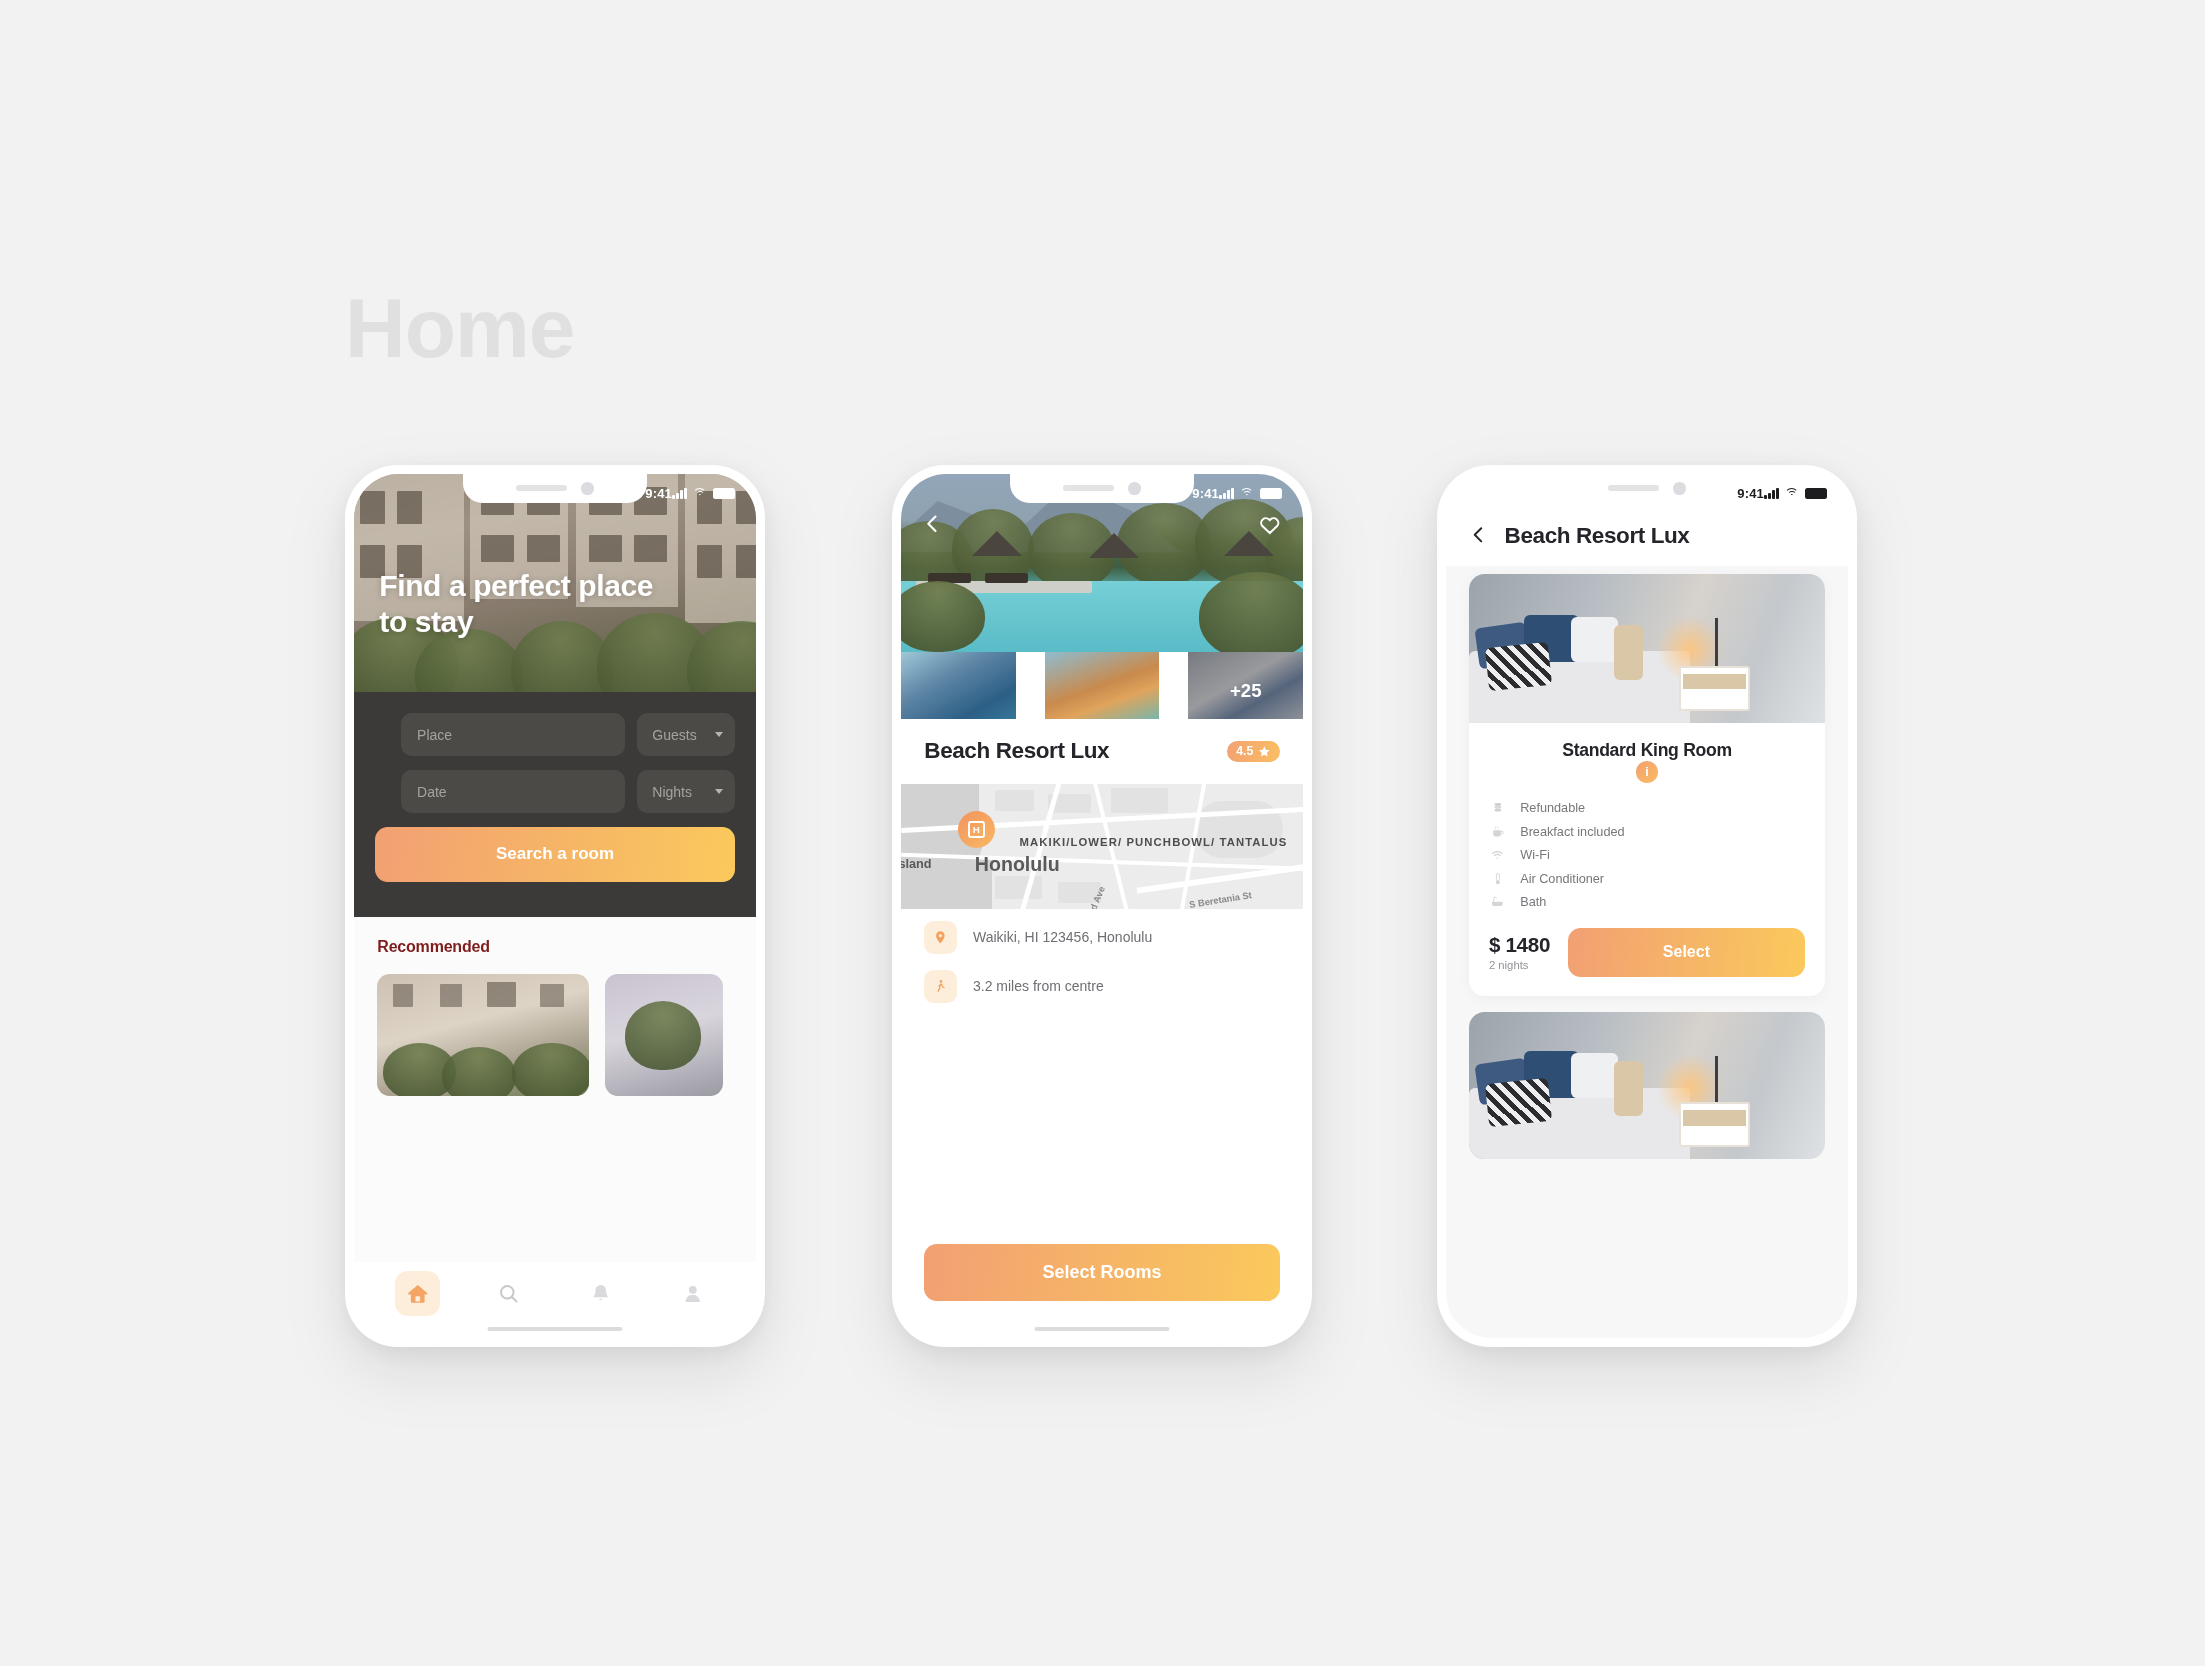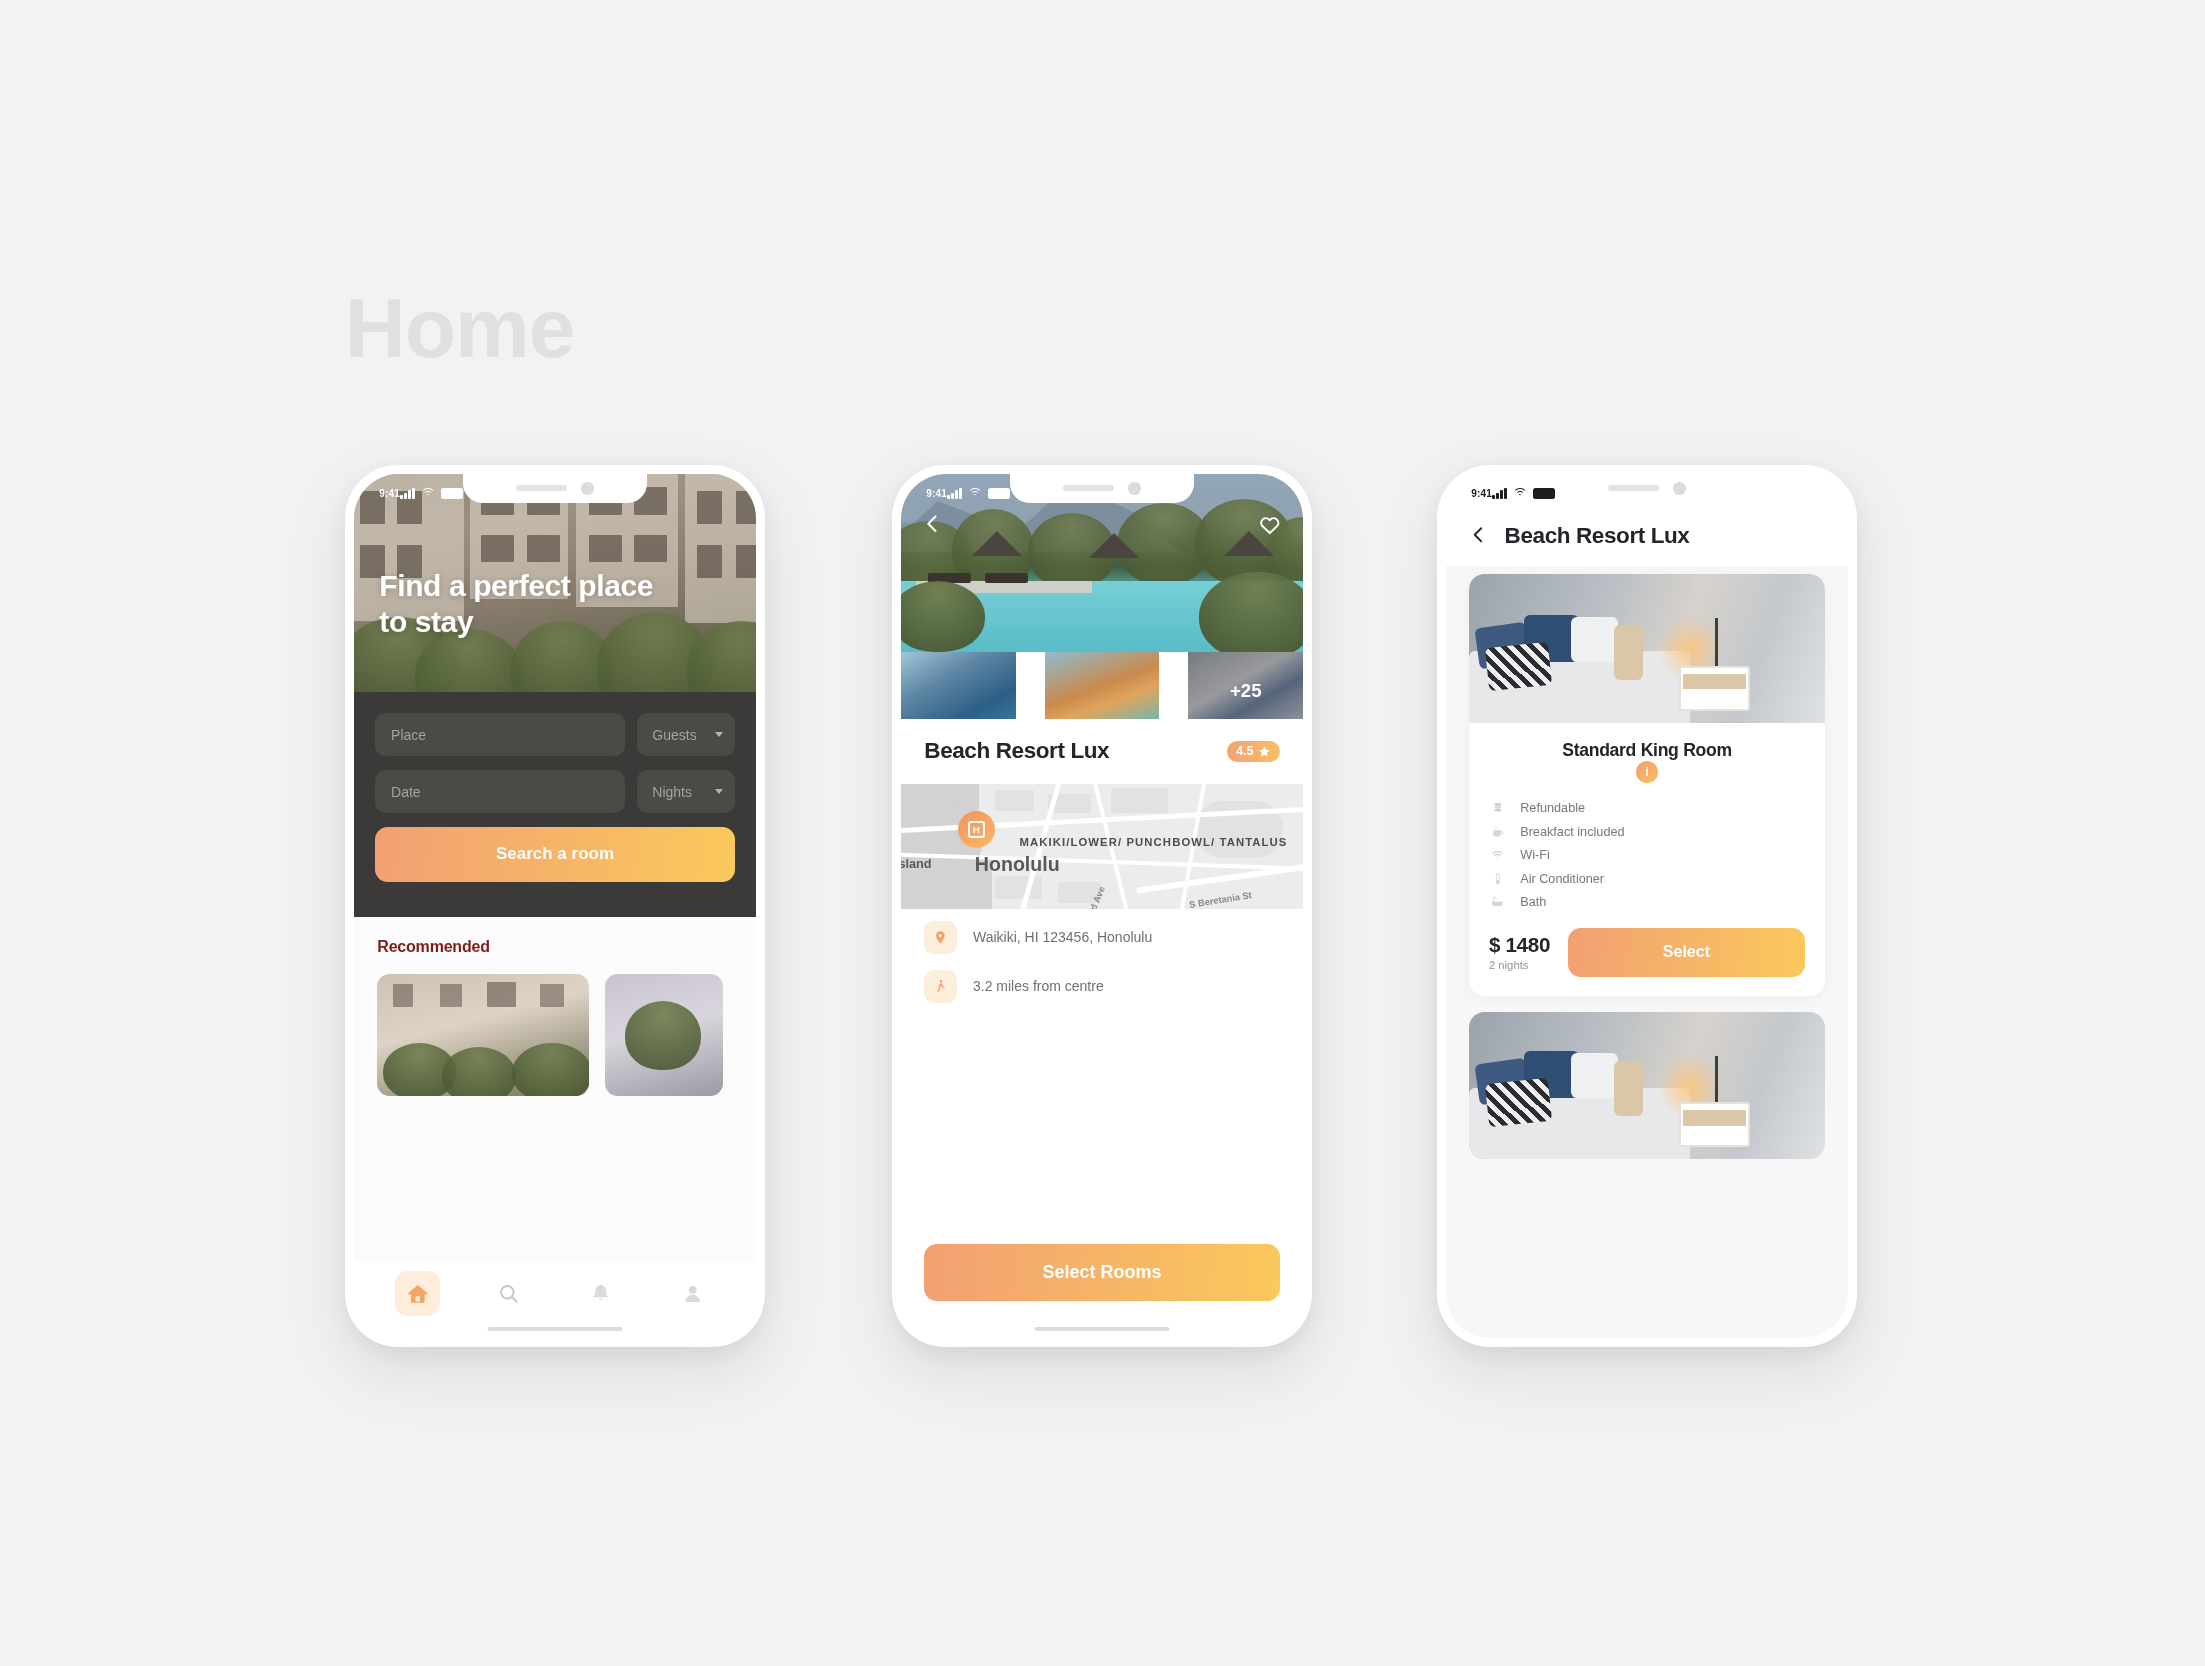--- a/index.html
+++ b/index.html
@@ -38,24 +38,24 @@
     width: 184px; height: 29px;
     background: #fff;
     border-bottom-left-radius: 19.6px; border-bottom-right-radius: 19.6px;
     z-index: 40;
     display: flex; align-items: center; justify-content: center; gap: 13.7px;
   }
   .notch .speaker { width: 51px; height: 5.9px; border-radius: 2.9px; background: #e3e3e5; }
   .notch .cam { width: 12.7px; height: 12.7px; border-radius: 50%; background: #dcdce0; }
 
   .statusbar {
-    position: absolute; top: 0; left: 0; right: 0; height: 33px;
-    display: flex; align-items: center; justify-content: flex-start;
+    position: absolute; top: 0; left: 16px; right: 0; height: 33px;
+    display: flex; align-items: center; justify-content: flex-end;
     padding: 5.9px 21.6px 0 25.5px; z-index: 39;
-    font-size: 10px; font-weight: 700; letter-spacing: 0.2px;
+    font-size: 13px; font-weight: 700; letter-spacing: 0.2px;
   }
   .statusbar .right { display: flex; align-items: center; gap: 5.9px; }
   .bars { display: flex; align-items: flex-end; gap: 1.5px; height: 10.8px; }
   .bars i { display: block; width: 2.5px; border-radius: 1px; background: currentColor; }
   .bars i:nth-child(1){height:3.9px}.bars i:nth-child(2){height:5.9px}
   .bars i:nth-child(3){height:8.3px}.bars i:nth-child(4){height:10.8px}
   .wifi { width: 14.7px; height: 10.8px; position: relative; }
   .wifi b {
     position: absolute; left: 50%; transform: translateX(-50%);
     border: 1.8px solid currentColor; border-bottom-color: transparent;
@@ -99,21 +99,21 @@
   .searchpanel {
     position: absolute; top: 218px; left: 0; right: 0; height: 225px;
     background: #3b3a38; z-index: 8; padding: 21.6px 21.6px 0 21.6px;
   }
   .fieldrow { display: flex; gap: 11.8px; margin-bottom: 13.7px; }
   .field {
     height: 43px; border-radius: 10.8px; background: #4b4a47;
     display: flex; align-items: center; padding: 0 15.7px;
     font-size: 14px; color: #a5a3a0;
   }
-  .field.wide { flex: 1; }
+  .field.wide { flex: 1; margin-left: 26px; }
   .field.narrow { width: 98px; justify-content: space-between; padding-right: 11.8px; }
   .caret {
     width: 0; height: 0; border-left: 4.9px solid transparent;
     border-right: 4.9px solid transparent; border-top: 5.4px solid #b6b4b1;
   }
   .btn-grad {
     border-radius: 12.7px;
     background: linear-gradient(97deg, #f2a073 0%, #f5b268 45%, #fbc95c 100%);
     display: flex; align-items: center; justify-content: center;
     color: #fff; font-weight: 700; border: none; cursor: pointer;

